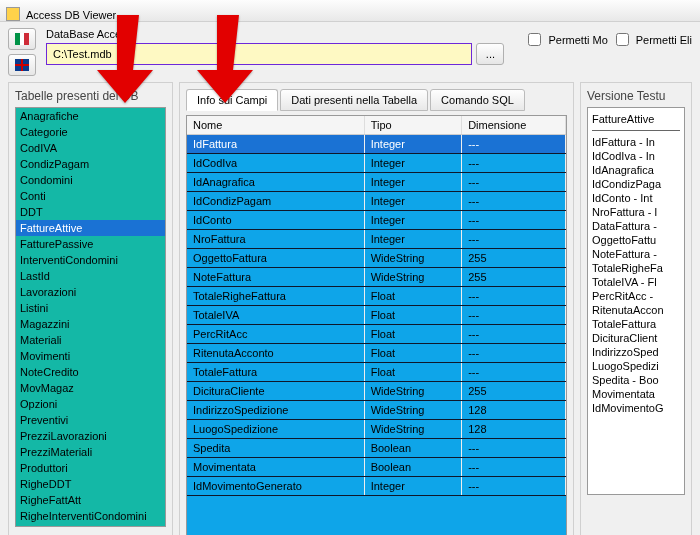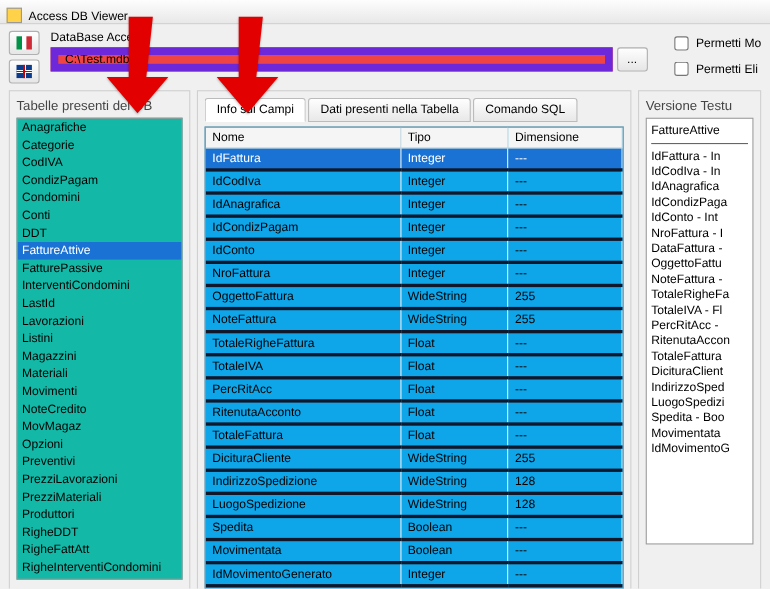--- a/index.html
+++ b/index.html
@@ -11,41 +11,41 @@
 .flagcol { display: flex; flex-direction: column; gap: 4px; margin-right: 10px; }
 .flagbtn { width: 28px; height: 22px; background: linear-gradient(#fefefe,#e6e6e6); border: 1px solid #b0b0b0; border-radius: 3px; display: flex; align-items: center; justify-content: center; }
 .flag-it { width: 18px; height: 12px; display: flex; }
 .flag-it div { flex: 1; }
 .flag-uk { width: 18px; height: 12px; background: #0a3b8c; position: relative; }
 .flag-uk::before { content:''; position:absolute; inset:0; background: linear-gradient(to bottom, transparent 40%, #fff 40% 60%, transparent 60%), linear-gradient(to right, transparent 40%, #fff 40% 60%, transparent 60%); }
 .flag-uk::after { content:''; position:absolute; inset:0; background: linear-gradient(to bottom, transparent 45%, #c00 45% 55%, transparent 55%), linear-gradient(to right, transparent 45%, #c00 45% 55%, transparent 55%); }
 .pathblock { flex: 1; }
 .pathlabel { margin-bottom: 3px; }
 .pathrow { display: flex; gap: 4px; }
-.pathinput { flex: 1; height: 22px; border: 7px solid #6d28d9; background: #ef4444; padding: 0 6px; }
+.pathinput { flex: 1; height: 22px; border: 1px solid #6d28d9; background: #fef9c3; padding: 0 6px; }
 .browse { width: 28px; height: 22px; background: linear-gradient(#fefefe,#e6e6e6); border: 1px solid #b0b0b0; border-radius: 3px; }
-.checks { margin-left: 20px; display: flex; flex-direction: column; gap: 4px; padding-top: 2px; }
+.checks { margin-left: 20px; display: flex; flex-direction: row; gap: 4px; padding-top: 2px; }
 .chk { display: flex; align-items: center; gap: 4px; white-space: nowrap; }
 .chk input { width: 13px; height: 13px; }
 .main { display: flex; padding: 0 8px 8px 8px; gap: 6px; }
 .panel { border: 1px solid #d0d0d0; background: #f0f0f0; padding: 6px; }
 .panel-left { width: 165px; }
 .panel-mid { width: 395px; }
 .panel-right { flex: 1; }
 .panel-title { font-size: 12px; margin-bottom: 4px; color: #444; }
 .listbox { background: #14b8a6; border: 1px solid #999; height: 420px; overflow: hidden; }
 .listitem { padding: 1px 4px; line-height: 14px; cursor: pointer; }
 .listitem.sel { background: #1a72d4; color: #fff; }
 .tabs { display: flex; gap: 2px; margin-bottom: 4px; }
 .tab { padding: 4px 10px; background: linear-gradient(#fefefe,#e8e8e8); border: 1px solid #bbb; border-radius: 3px 3px 0 0; cursor: pointer; }
 .tab.active { background: #fff; border-bottom: 1px solid #fff; position: relative; z-index: 2; }
 .grid { background: #0ea5e9; border: 1px solid #999; height: 428px; overflow: hidden; }
 .grid table { width: 100%; border-collapse: collapse; }
 .grid th { background: #f5f5f5; border-right: 1px solid #ddd; border-bottom: 1px solid #ccc; text-align: left; padding: 3px 6px; font-weight: normal; }
-.grid td { border-right: 1px solid #eee; border-bottom: 3px solid #0f172a; padding: 2px 6px; line-height: 14px; }
+.grid td { border-right: 1px solid #eee; border-bottom: 1px solid #0f172a; padding: 2px 6px; line-height: 14px; }
 .grid tr.sel td { background: #1a72d4; color: #fff; }
 .rightbox { background: #fff; border: 1px solid #999; height: 388px; padding: 4px; overflow: hidden; }
 .rightbox div { line-height: 14px; white-space: nowrap; }
 .rightbox hr { border: none; border-top: 1px solid #666; margin: 4px 0; }
 .arrow { position: absolute; z-index: 100; }
 .arrow svg { filter: drop-shadow(0 1px 1px rgba(0,0,0,0.3)); }
 </style>
 </head>
 <body>
 

